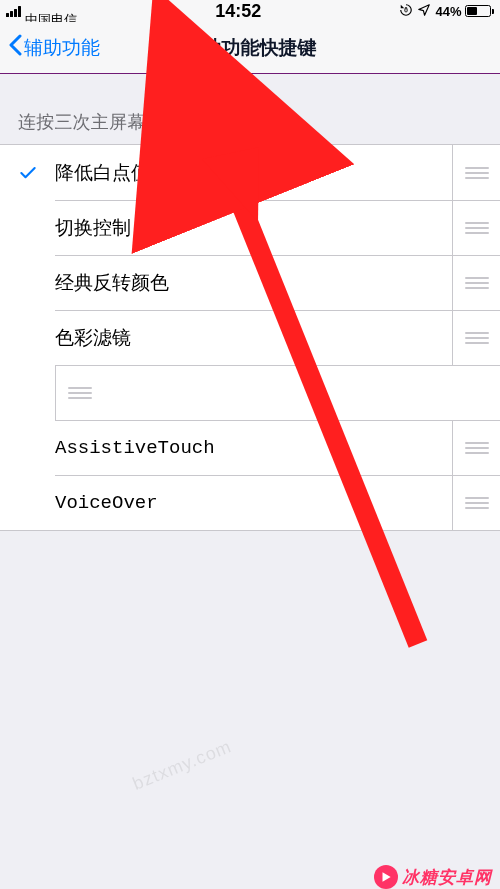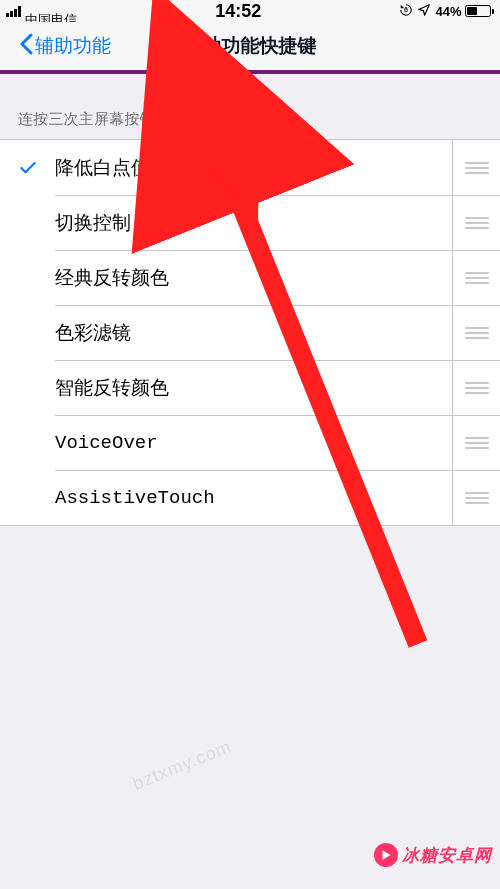--- a/index.html
+++ b/index.html
@@ -75,25 +75,25 @@
     .battery-tip {
       width: 1.5px;
       height: 5px;
       background: #000;
       border-radius: 0 1px 1px 0;
     }
     
     .nav-bar {
       height: 52px;
       background: #f7f7f8;
-      border-bottom: 4px solid #701a75;
+      border-bottom: 1px solid #701a75;
       display: flex;
       align-items: center;
       position: relative;
-      padding: 0 19px;
+      padding: 0 8px;
     }
     .nav-back {
       display: flex;
       align-items: center;
       color: #007aff;
       font-size: 19px;
       gap: 2px;
     }
     .nav-back-chevron {
       display: inline-block;
@@ -102,21 +102,21 @@
       position: absolute;
       left: 50%;
       transform: translateX(-50%);
       font-size: 19px;
       font-weight: 600;
       color: #0f172a;
     }
     
     .section-header {
       padding: 36px 18px 10px 18px;
-      font-size: 15px;
+      font-size: 18px;
       color: #6d6d72;
       letter-spacing: 0.2px;
     }
     
     .list {
       background: #fff;
       border-top: 1px solid #c8c7cc;
       border-bottom: 1px solid #c8c7cc;
     }
     .list-row {
@@ -176,21 +176,21 @@
       position: absolute;
       color: rgba(0,0,0,0.08);
       font-size: 18px;
       letter-spacing: 1px;
       transform: rotate(-22deg);
       pointer-events: none;
     }
     .wm-logo {
       position: absolute;
       right: 8px;
-      bottom: 22px;
+      bottom: 0;
       display: flex;
       align-items: center;
       gap: 4px;
       pointer-events: none;
     }
     .wm-logo-badge {
       width: 24px;
       height: 24px;
       background: #ff3366;
       border-radius: 50%;
@@ -296,39 +296,38 @@
       <div class="check-col"></div>
       <div class="row-label">色彩滤镜</div>
       <div class="drag-handle">
         <span></span>
         <span></span>
         <span></span>
       </div>
     </div>
     <div class="list-row">
       <div class="check-col"></div>
-      <div class="row-label">智能反转颜色</div>
+      <div class="drag-handle">
+        <span></span>
+        <span></span>
+        <span></span>
+      </div>
+    </div>
+    <div class="list-row">
+      <div class="check-col"></div>
+      <div class="row-label">AssistiveTouch</div>
       <div class="drag-handle">
         <span></span>
         <span></span>
         <span></span>
       </div>
     </div>
     <div class="list-row">
       <div class="check-col"></div>
       <div class="row-label">VoiceOver</div>
-      <div class="drag-handle">
-        <span></span>
-        <span></span>
-        <span></span>
-      </div>
-    </div>
-    <div class="list-row">
-      <div class="check-col"></div>
-      <div class="row-label">AssistiveTouch</div>
       <div class="drag-handle">
         <span></span>
         <span></span>
         <span></span>
       </div>
     </div>
   </div>
 
 <svg class="arrow-annotation" width="500" height="889">
   <defs>

